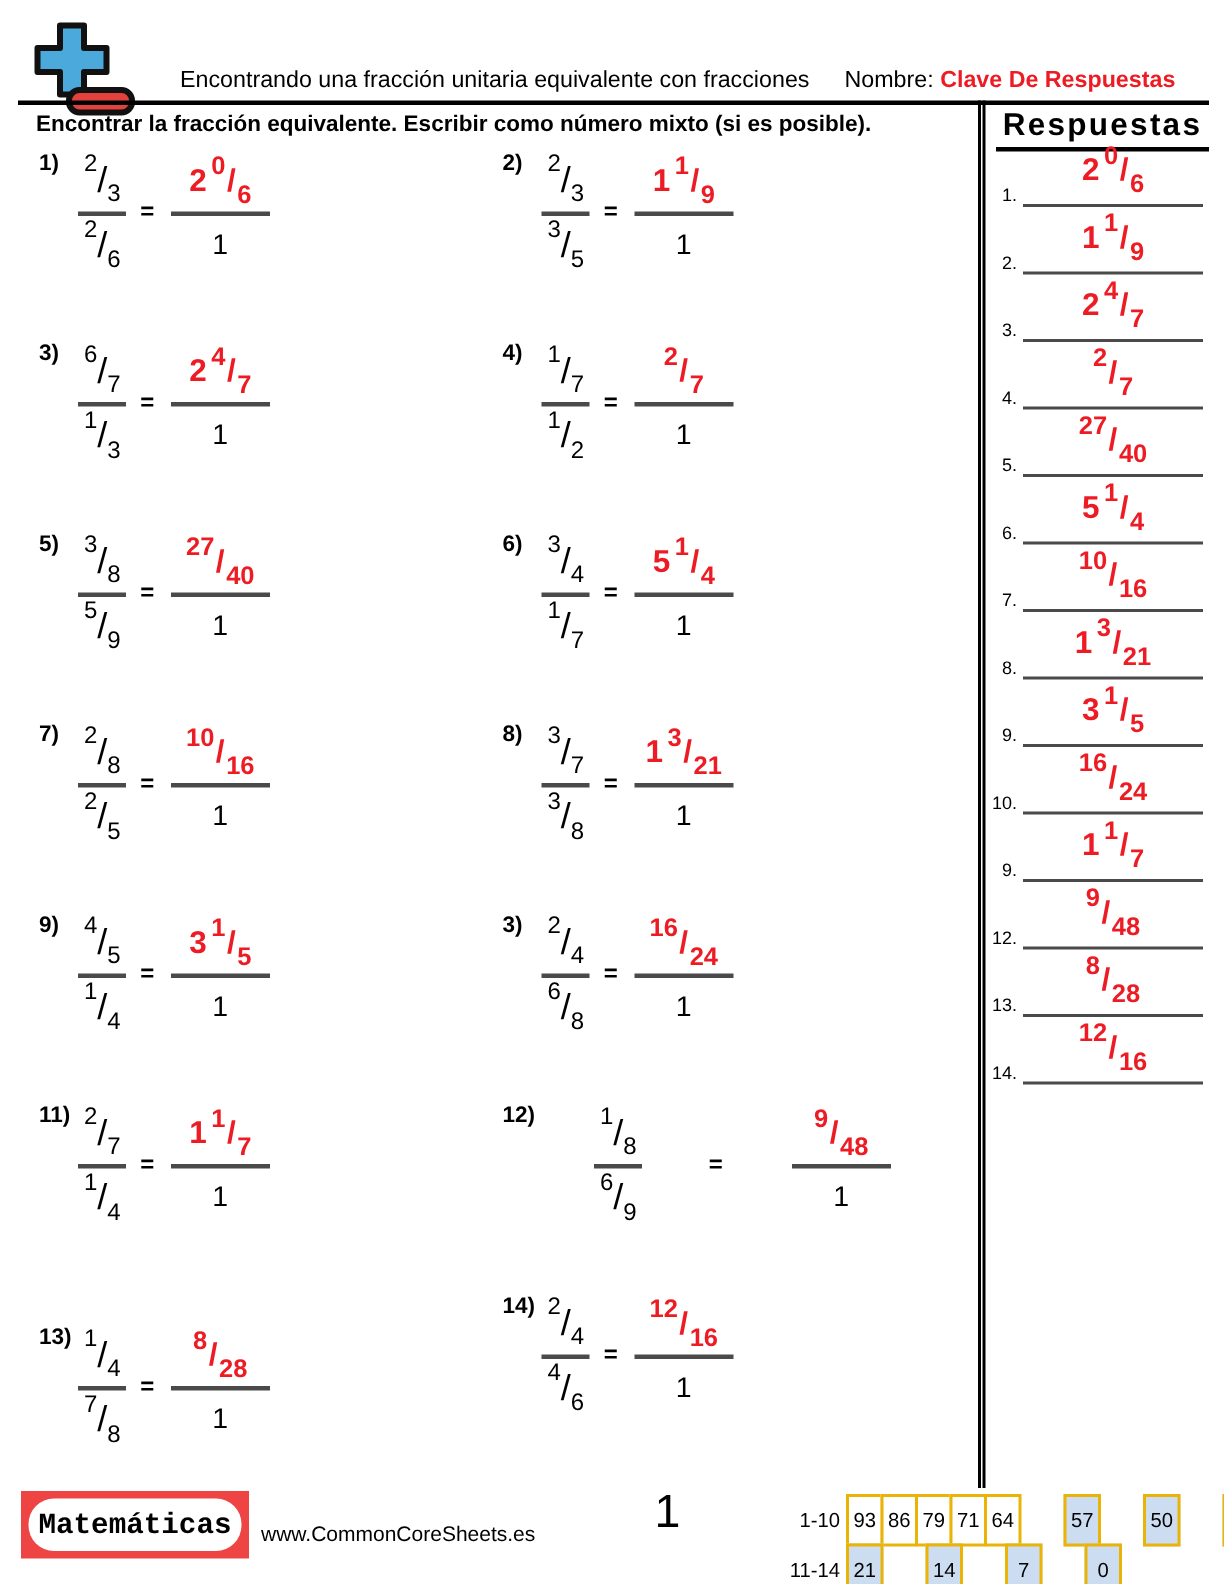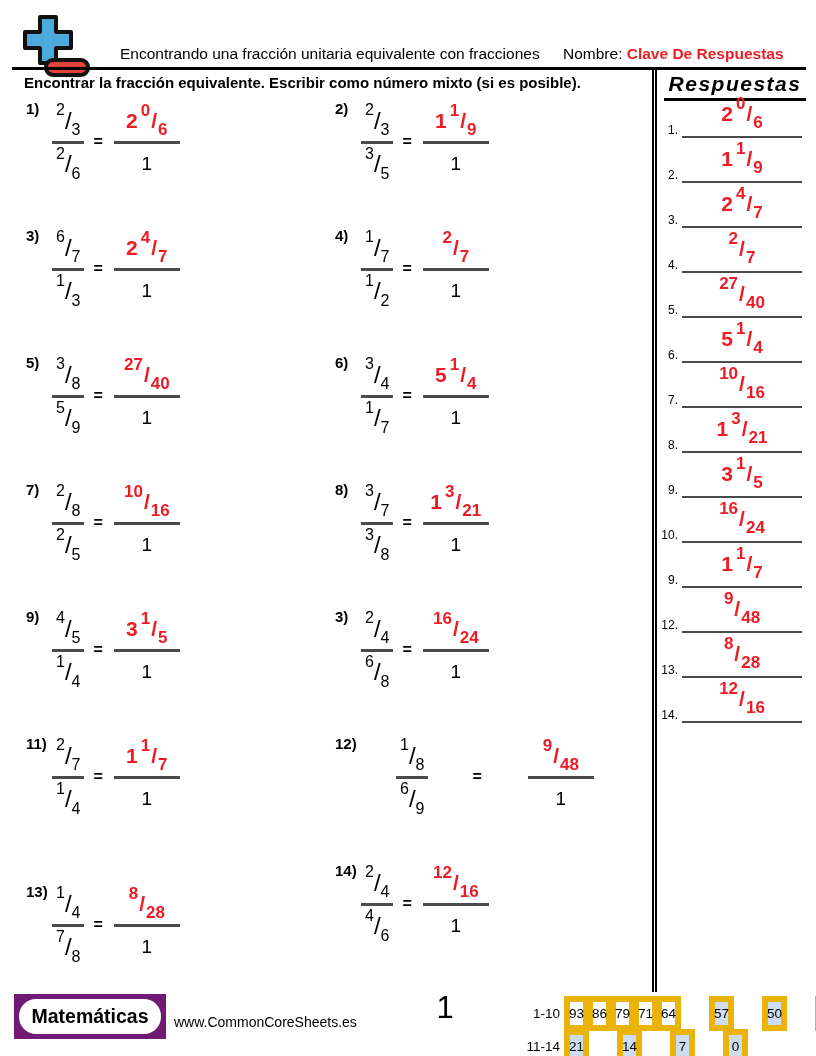--- a/index.html
+++ b/index.html
@@ -13,21 +13,21 @@
   .ws-title { position:absolute; left:120px; top:45px; font-size:15.5px; white-space:nowrap; }
   .name-row { position:absolute; left:563px; top:45px; font-size:15.5px; white-space:nowrap; }
   .name-val { color:var(--red); font-weight:bold; margin-left:0; }
   .header-rule { position:absolute; left:12px; right:10px; top:67px; height:3px; background:#000; }
   .instruction { position:absolute; left:24px; top:74px; font-size:15px; font-weight:bold; white-space:nowrap; }
   
   .divider { position:absolute; left:652px; top:67px; width:5px; height:925px;
              box-sizing:border-box; border-left:2px solid #000; border-right:2px solid #000; }
   .resp-header { position:absolute; left:664px; top:72px; width:142px; text-align:center;
                  font-size:21px; font-weight:bold; letter-spacing:1.5px;
-                 border-bottom:3px solid #000; padding-bottom:2px;font-style:italic; }
+                 border-bottom:3px solid #000; padding-bottom:2px; }
   .ansrow { position:absolute; left:658px; width:150px; height:42px; }
   .anum  { position:absolute; left:0; bottom:1px; width:20px; font-size:12px; text-align:right; }
   .aline { position:absolute; left:24px; right:6px; bottom:0; height:40px;
            border-bottom:2px solid var(--line); }
   .aline .mixed { position:absolute; left:0; right:0; bottom:2px; justify-content:center; }
   
   .mixed { display:flex; align-items:center; height:41px; color:var(--red);
            font-weight:bold; white-space:nowrap; line-height:1; }
   .mw { font-size:21px; margin-right:3px; }
   .mw:empty { margin-right:0; }
@@ -41,32 +41,32 @@
   .sfrac { display:flex; align-items:center; height:41px; padding:0 4px; line-height:1; }
   .fn  { font-size:16px; align-self:flex-start; margin-top:2px; }
   .fsl { font-size:24px; }
   .fd  { font-size:16px; align-self:flex-end; margin-bottom:3px; }
   .fbar { align-self:stretch; height:2.5px; background:var(--line); }
   .ansfrac { min-width:66px; }
   .ansfrac .mixed { padding:0 5px; justify-content:center; }
   .unit { height:41px; display:flex; align-items:center; justify-content:center; font-size:19px; }
   .eq { font-size:16px; font-weight:bold; align-self:center; margin:0 9px; }
   
-  .brand-plate { position:absolute; left:14px; top:994px; width:152px; height:45px; background:#701a75; }
+  .brand-plate { position:absolute; left:14px; top:994px; width:152px; height:45px; background:#ef4444;font-family:Liberation Mono, monospace; }
   .brand-pill { position:absolute; left:5px; top:5px; right:5px; bottom:5px; background:#fff;
                 border-radius:17px; display:flex; align-items:center; justify-content:center;
                 font-weight:bold; font-size:19.5px; }
   .site-url { position:absolute; left:174px; top:1014px; font-size:14px; }
   .page-num { position:absolute; left:400px; top:990px; width:90px; text-align:center; font-size:31px; }
   .scores { position:absolute; left:524px; top:996px; font-size:13.5px; }
   .srow { display:flex; height:35px; }
   .srow + .srow { margin-top:-2px; }
   .slabel { width:36px; display:flex; align-items:center; justify-content:flex-end; padding-right:4px; }
   .scells { display:flex; }
-  .scell { box-sizing:border-box; width:25px; border:6px solid #eab308; margin-left:-2px;
+  .scell { box-sizing:border-box; width:25px; border:2px solid #eab308; margin-left:-2px;
            display:flex; align-items:center; justify-content:center; background:#fff; }
   .scells .scell:first-child { margin-left:0; }
   .scell.hl { background:var(--hl);margin-left:28px; }
 </style>
 </head>
 <body>
 
 <div class="logo">
   <svg width="76" height="66" viewBox="0 0 76 66">
     <path d="M24,3 h16 v15 h15 v16 h-15 v15 h-16 v-15 h-15 v-16 h15 z" fill="var(--logo-blue)" stroke="#111" stroke-width="4" stroke-linejoin="round"></path>

